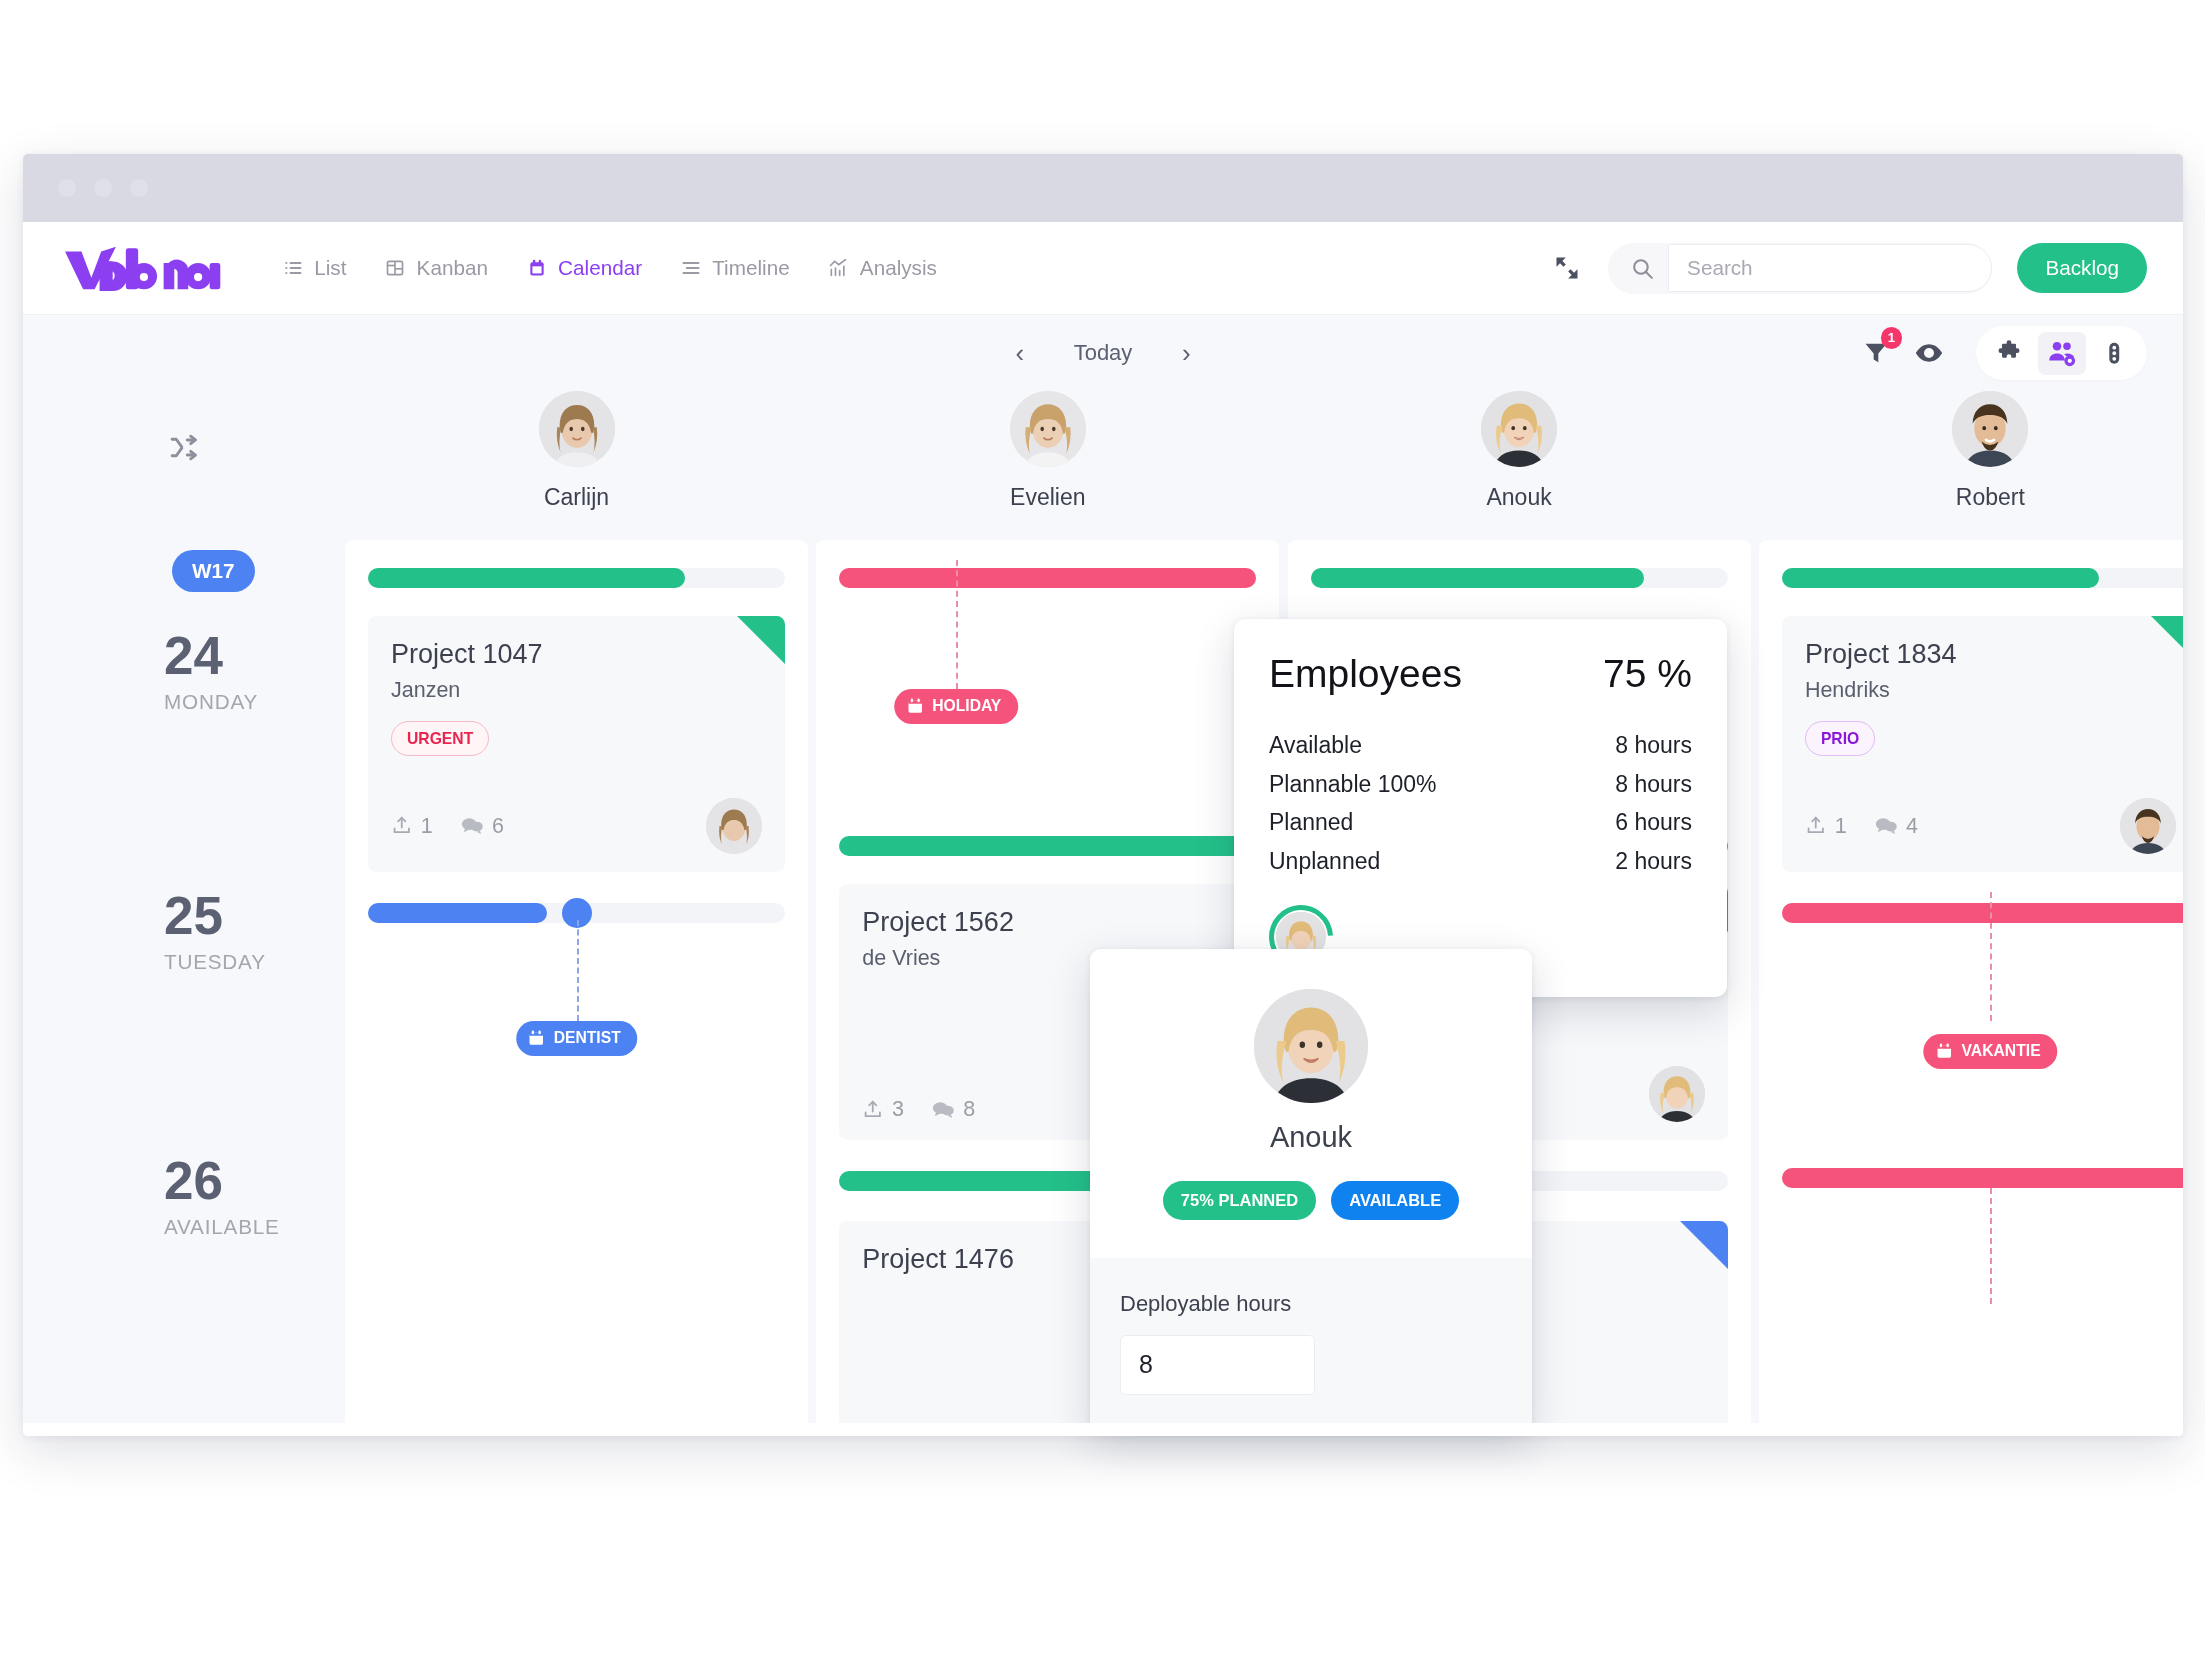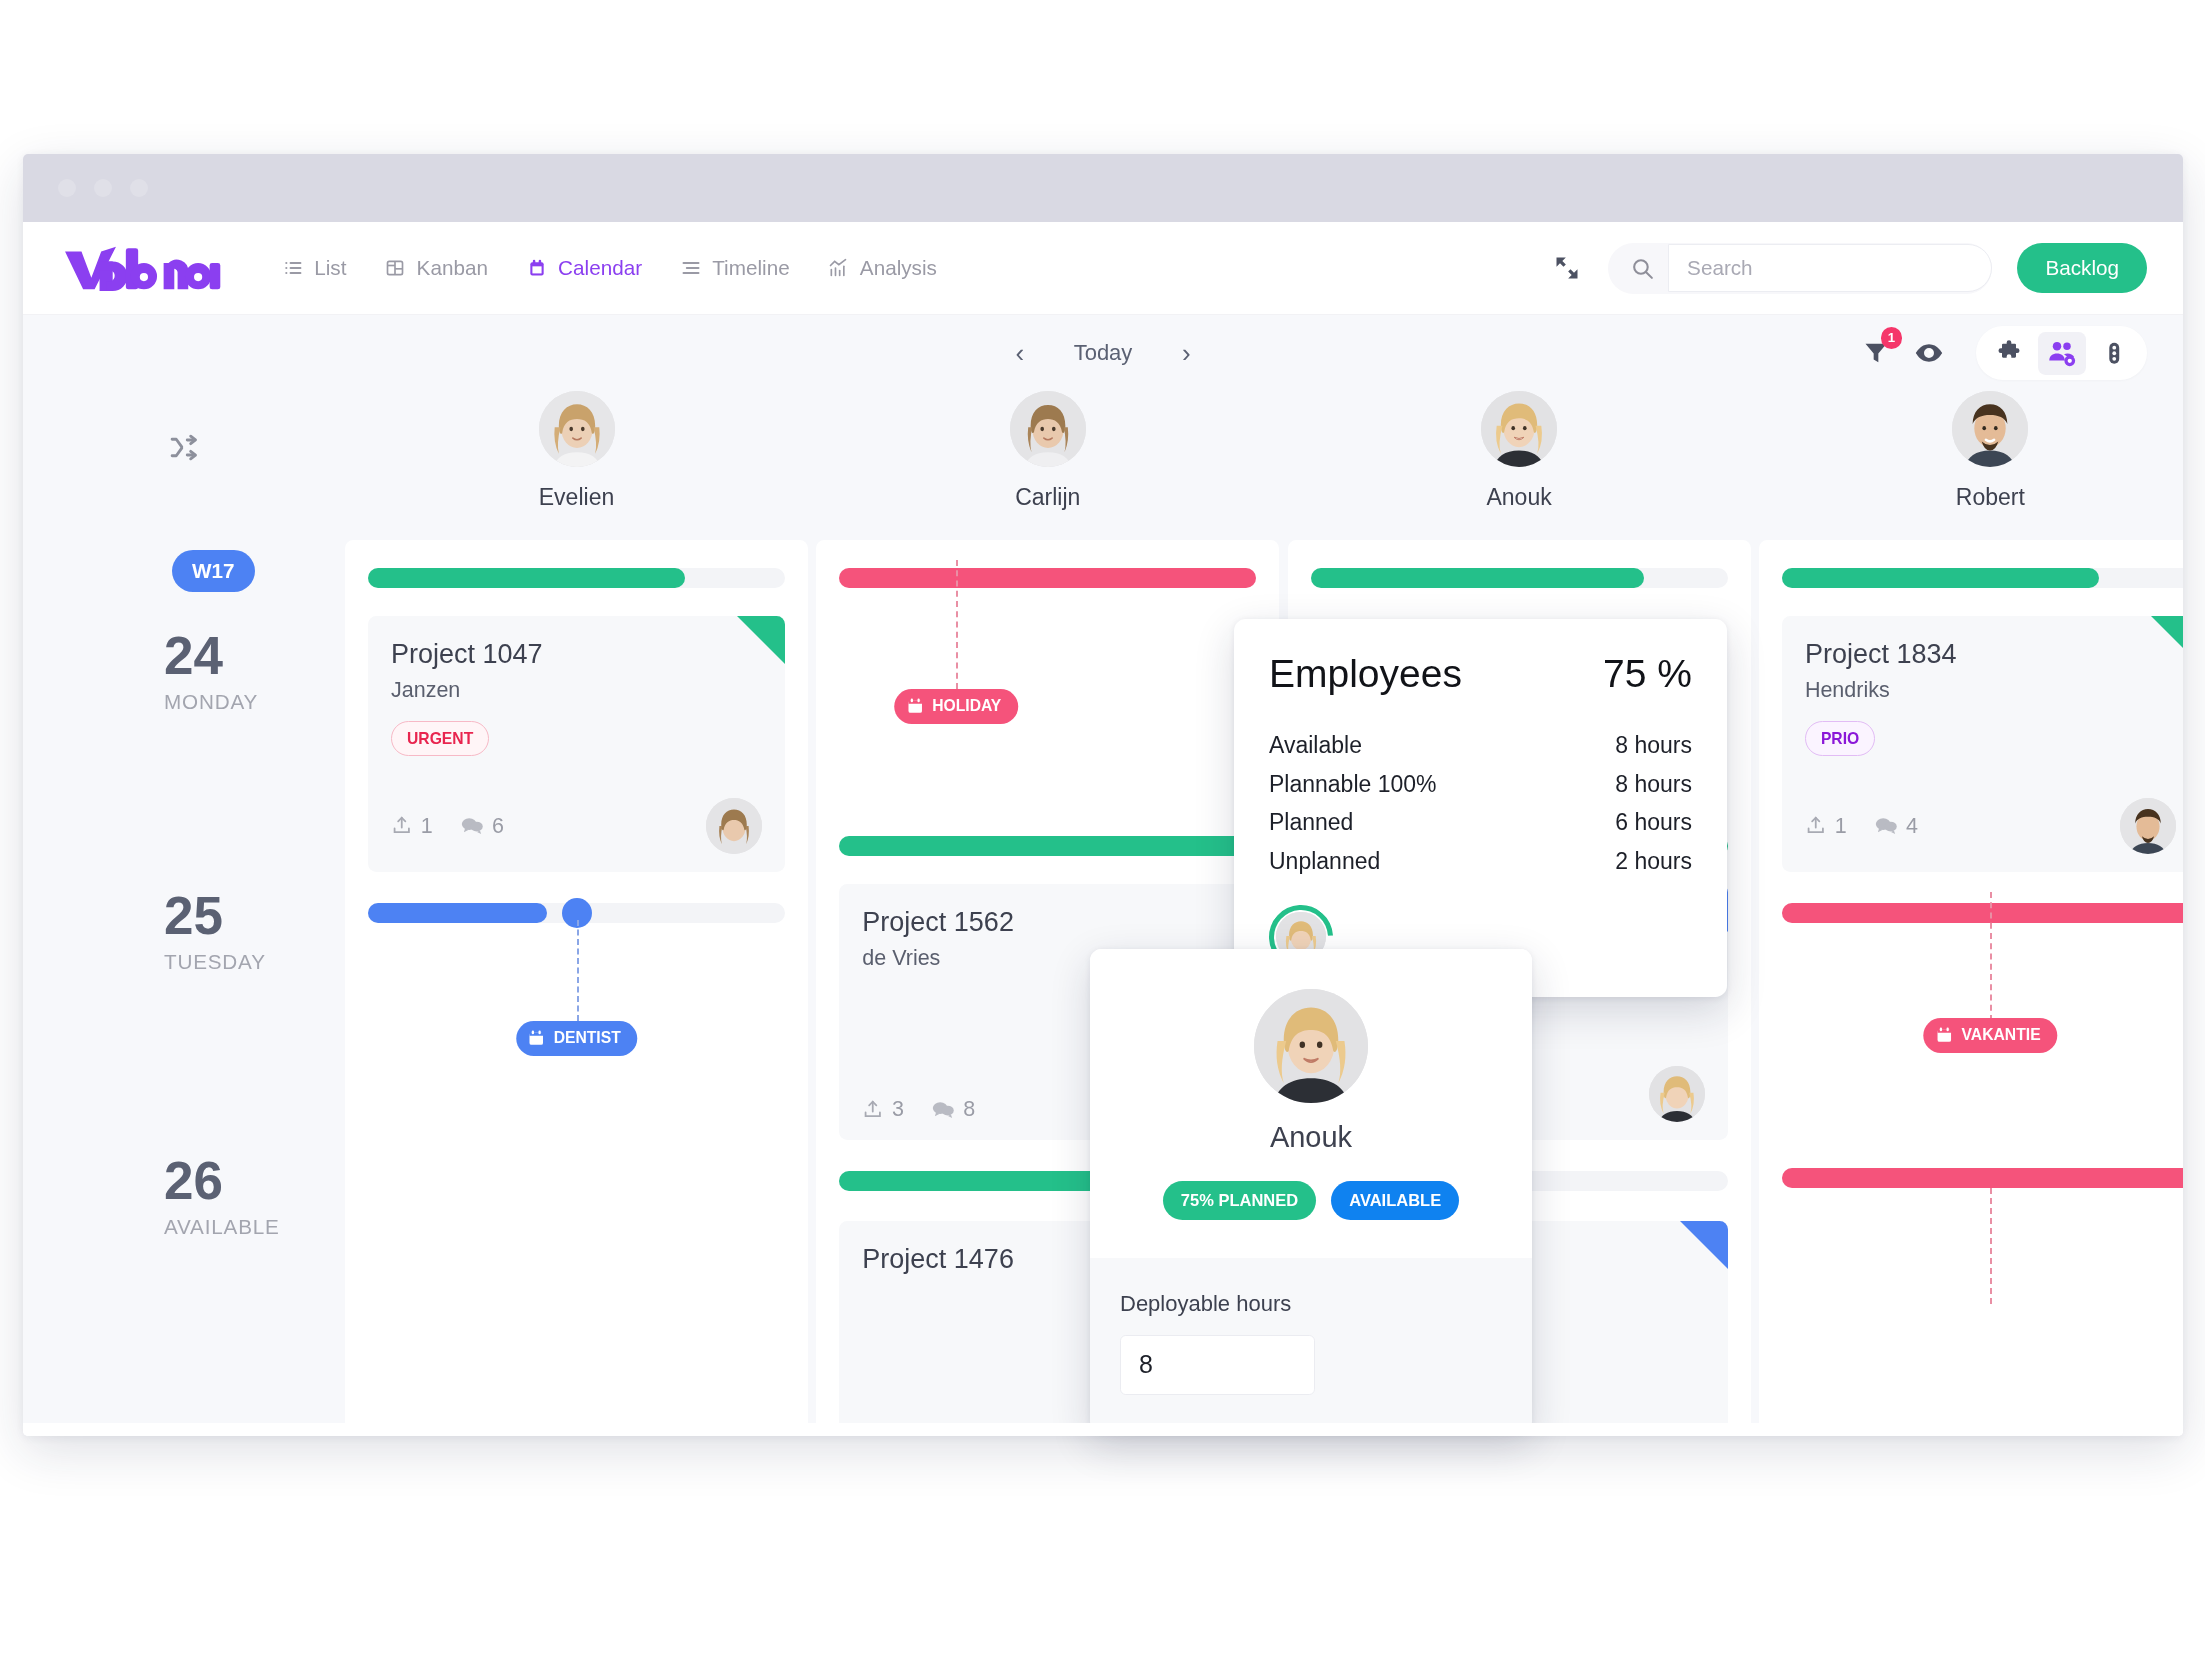--- a/index.html
+++ b/index.html
@@ -507,49 +507,49 @@
                 <path d="M14 6.5 h3.5"></path>
             <path d="M16.5 3.8 L20 6.5 L16.5 9.2"></path>
                 <path d="M16.5 14.8 L20 17.5 L16.5 20.2"></path>
           </svg>
         </span>
       </div>
 
       <div class="colhead">
         <div class="avatar">
           <svg width="76" height="76" viewBox="0 0 92 92">
+            <rect width="92" height="92" fill="#e4e4e6"></rect>
+            <path d="M46 74 c-16 0 -26 7 -28 18 h56 c-2 -11 -12 -18 -28 -18z" fill="#efeff1"></path>
+            <ellipse cx="46" cy="46" rx="19" ry="23" fill="#e9c9ad"></ellipse>
+            <path d="M25 42 c0 -16 9 -25 21 -25 s21 9 21 25 c0 6 -2 11 -4 8 c-2 -12 -9 -16 -17 -16 c-8 0 -15 4 -17 16 c-2 3 -4 -2 -4 -8z" fill="#9d7a4f"></path>
+            <path d="M27 44 q-4 18 -1 30 q-6 -13 -4 -30z" fill="#a98459"></path>
+            <path d="M65 44 q4 18 1 30 q6 -13 4 -30z" fill="#a98459"></path>
+            <ellipse cx="39" cy="46" rx="2.2" ry="2.6" fill="#4a3a2c"></ellipse>
+            <ellipse cx="53" cy="46" rx="2.2" ry="2.6" fill="#4a3a2c"></ellipse>
+            <path d="M41 57 q5 4 10 0" stroke="#b5795f" stroke-width="2" fill="none" stroke-linecap="round"></path>
+          </svg>
+        </div>
+        <div class="name">Carlijn</div>
+      </div>
+
+      <div class="colhead">
+        <div class="avatar">
+          <svg width="76" height="76" viewBox="0 0 92 92">
             <rect width="92" height="92" fill="#e6e6e8"></rect>
             <path d="M46 74 c-16 0 -26 7 -28 18 h56 c-2 -11 -12 -18 -28 -18z" fill="#f3f3f4"></path>
             <ellipse cx="46" cy="46" rx="19" ry="23" fill="#ecd0b6"></ellipse>
             <path d="M24 42 c0 -17 10 -26 22 -26 s22 9 22 26 c0 7 -2 12 -4 9 c-2 -13 -9 -17 -18 -17 c-9 0 -16 4 -18 17 c-2 3 -4 -2 -4 -9z" fill="#c9a26b"></path>
             <path d="M26 44 q-5 20 -2 32 q-7 -14 -5 -32z" fill="#d4ad77"></path>
             <path d="M66 44 q5 20 2 32 q7 -14 5 -32z" fill="#d4ad77"></path>
             <ellipse cx="39" cy="46" rx="2.2" ry="2.6" fill="#4a3a2c"></ellipse>
             <ellipse cx="53" cy="46" rx="2.2" ry="2.6" fill="#4a3a2c"></ellipse>
             <path d="M41 57 q5 4 10 0" stroke="#b5795f" stroke-width="2" fill="none" stroke-linecap="round"></path>
           </svg>
         </div>
         <div class="name">Evelien</div>
-      </div>
-
-      <div class="colhead">
-        <div class="avatar">
-          <svg width="76" height="76" viewBox="0 0 92 92">
-            <rect width="92" height="92" fill="#e4e4e6"></rect>
-            <path d="M46 74 c-16 0 -26 7 -28 18 h56 c-2 -11 -12 -18 -28 -18z" fill="#efeff1"></path>
-            <ellipse cx="46" cy="46" rx="19" ry="23" fill="#e9c9ad"></ellipse>
-            <path d="M25 42 c0 -16 9 -25 21 -25 s21 9 21 25 c0 6 -2 11 -4 8 c-2 -12 -9 -16 -17 -16 c-8 0 -15 4 -17 16 c-2 3 -4 -2 -4 -8z" fill="#9d7a4f"></path>
-            <path d="M27 44 q-4 18 -1 30 q-6 -13 -4 -30z" fill="#a98459"></path>
-            <path d="M65 44 q4 18 1 30 q6 -13 4 -30z" fill="#a98459"></path>
-            <ellipse cx="39" cy="46" rx="2.2" ry="2.6" fill="#4a3a2c"></ellipse>
-            <ellipse cx="53" cy="46" rx="2.2" ry="2.6" fill="#4a3a2c"></ellipse>
-            <path d="M41 57 q5 4 10 0" stroke="#b5795f" stroke-width="2" fill="none" stroke-linecap="round"></path>
-          </svg>
-        </div>
-        <div class="name">Carlijn</div>
       </div>
 
       <div class="colhead">
         <div class="avatar">
           <svg width="76" height="76" viewBox="0 0 92 92">
             <rect width="92" height="92" fill="#e2e2e4"></rect>
             <path d="M46 72 c-17 0 -28 8 -30 20 h60 c-2 -12 -13 -20 -30 -20z" fill="#2c2f35"></path>
             <ellipse cx="46" cy="45" rx="19" ry="23" fill="#f0d3b8"></ellipse>
             <path d="M24 41 c0 -17 10 -26 22 -26 s22 9 22 26 c0 7 -2 12 -4 9 c-2 -13 -9 -17 -18 -17 c-9 0 -16 4 -18 17 c-2 3 -4 -2 -4 -9z" fill="#e0bb79"></path>
             <path d="M26 42 q-6 22 -2 34 q-8 -15 -5 -34z" fill="#ecca8d"></path>
@@ -797,21 +797,21 @@
               </span>
             </div>
           </div>
         </div>
 
         <div class="slot" style="padding-top:31px; height:265px;">
           <div class="progressbar">
             <div class="fill" style="width:100%; background:#f5537b;"></div>
           </div>
           <span class="dashline pink" style="left:50%; top:20px; height:129px;"></span>
-          <span class="abs-badge vakantie" style="left:50%; top:146px;">
+          <span class="abs-badge vakantie" style="left:50%; top:162px;">
             <svg width="18" height="18" viewBox="0 0 24 24">
               <rect x="3" y="5" width="18" height="16" rx="2.5" fill="#ffffff"></rect>
               <rect x="3" y="5" width="18" height="4" fill="#f5537b"></rect>
               <rect x="6" y="2" width="3" height="5" rx="1.5" fill="#ffffff"></rect>
               <rect x="15" y="2" width="3" height="5" rx="1.5" fill="#ffffff"></rect>
             </svg>
             <span>VAKANTIE</span>
           </span>
         </div>
 

